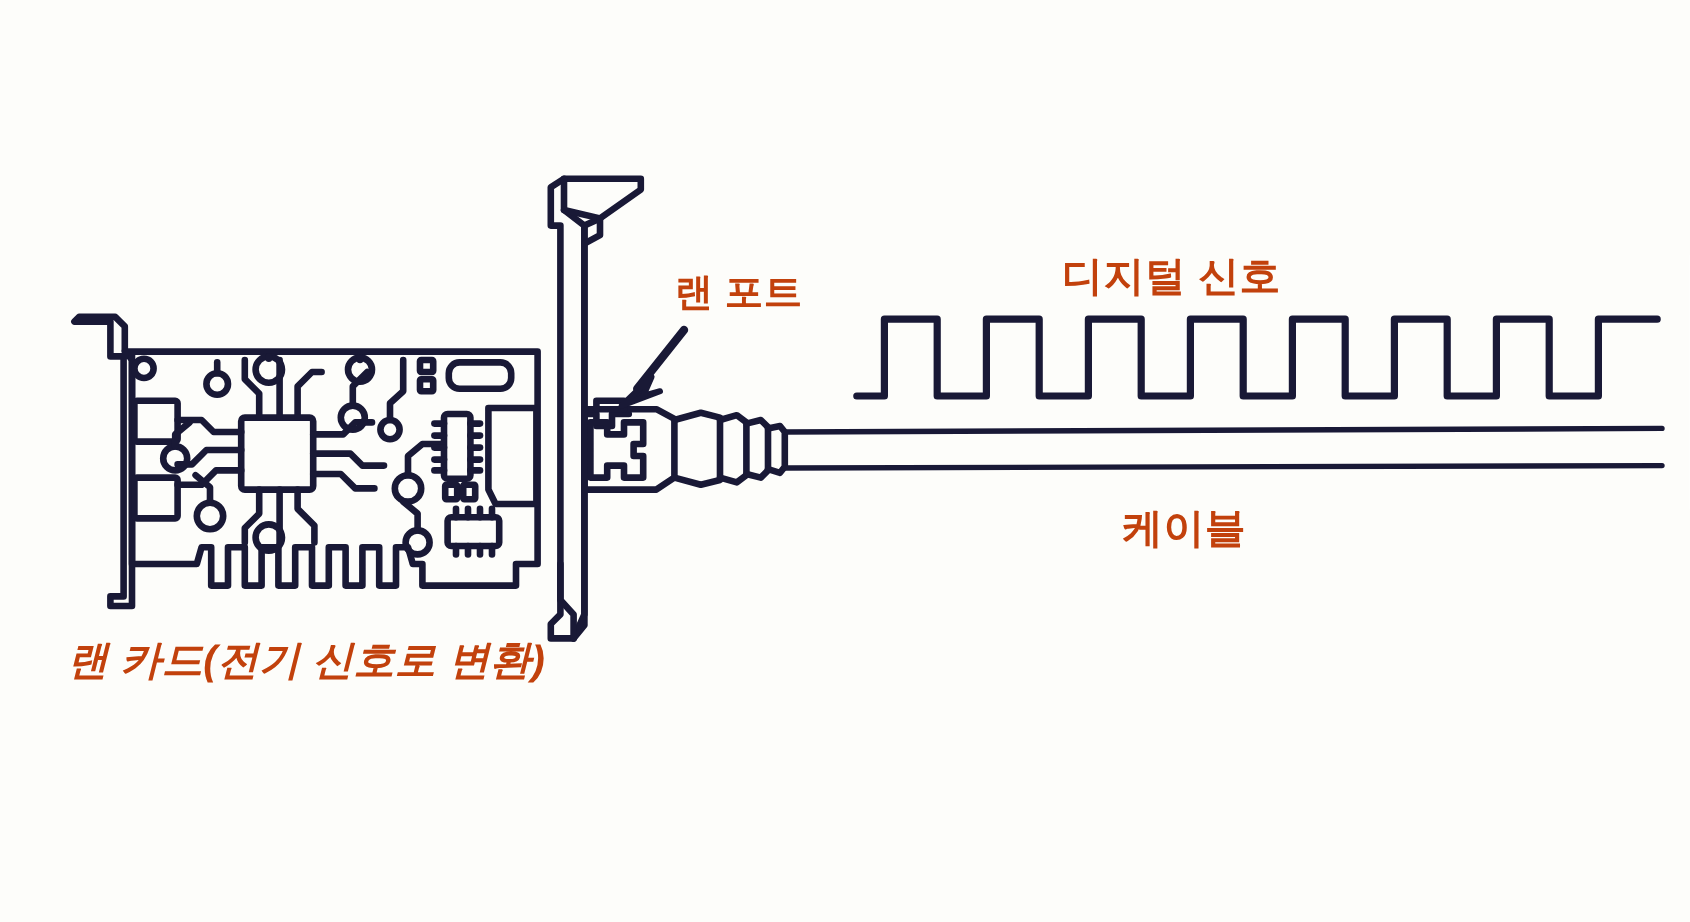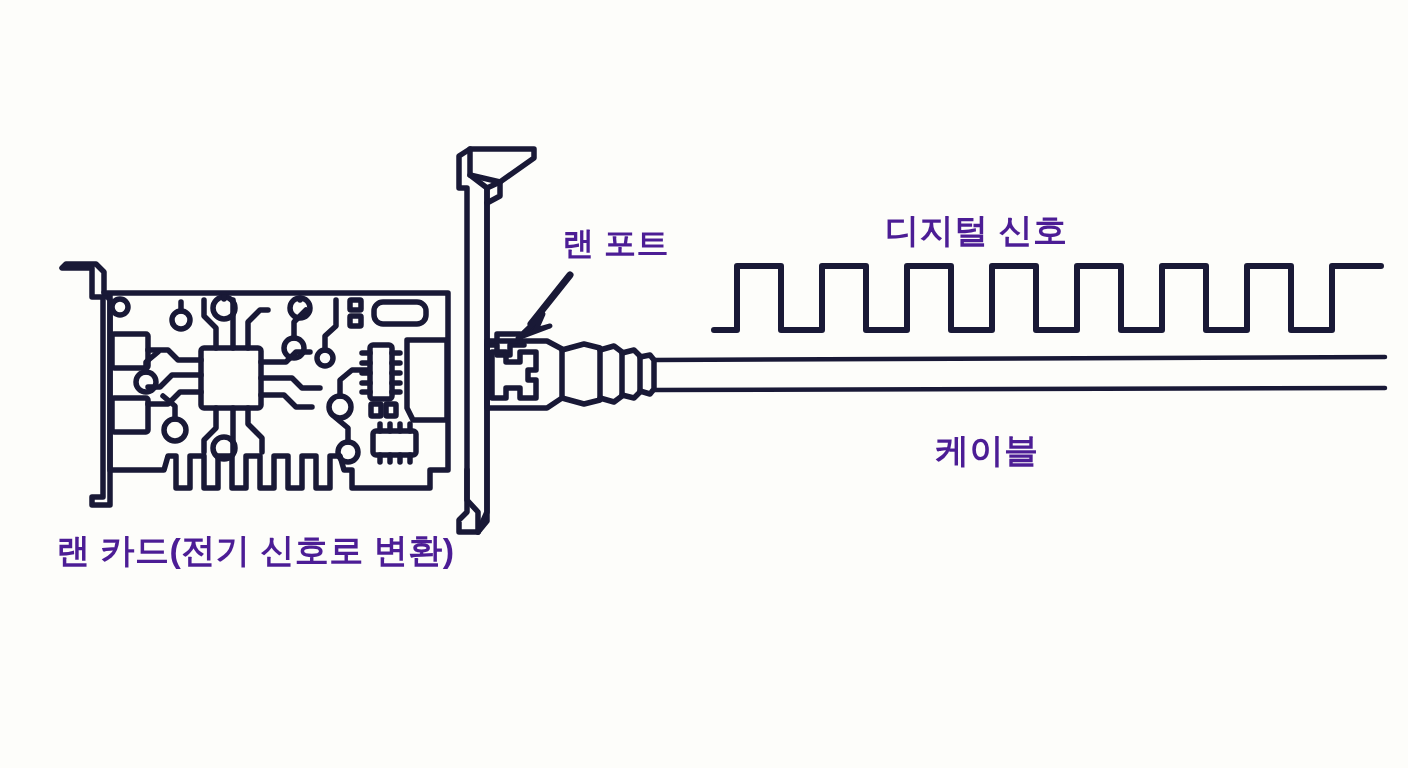--- a/index.html
+++ b/index.html
@@ -20,46 +20,46 @@
   }
   #diagram-svg {
     position: absolute;
     left: 0;
     top: 0;
     width: 1408px;
     height: 768px;
   }
   .label {
     position: absolute;
-    color: #4c1d95;
+    color: #c2410c;
     font-weight: 700;
     white-space: nowrap;
     letter-spacing: 0.5px;
     -webkit-font-smoothing: antialiased;
   }
   #label-lan-card {
     left: 56px;
     top: 528px;
     font-size: 34px;
+    font-style: italic;
   }
   #label-lan-port {
     left: 562px;
     top: 222px;
     font-size: 32px;
   }
   #label-digital-signal {
     left: 885px;
     top: 208px;
     font-size: 34px;
   }
   #label-cable {
     left: 935px;
     top: 418px;
     font-size: 34px;
-    margin-top: 10px;
   }
 </style>
 </head>
 <body>
 
 <div id="canvas">
 
   <svg id="diagram-svg" viewBox="0 0 1408 768">
     <g fill="none" stroke="#191936" stroke-width="5.5" stroke-linecap="round" stroke-linejoin="round">
 

